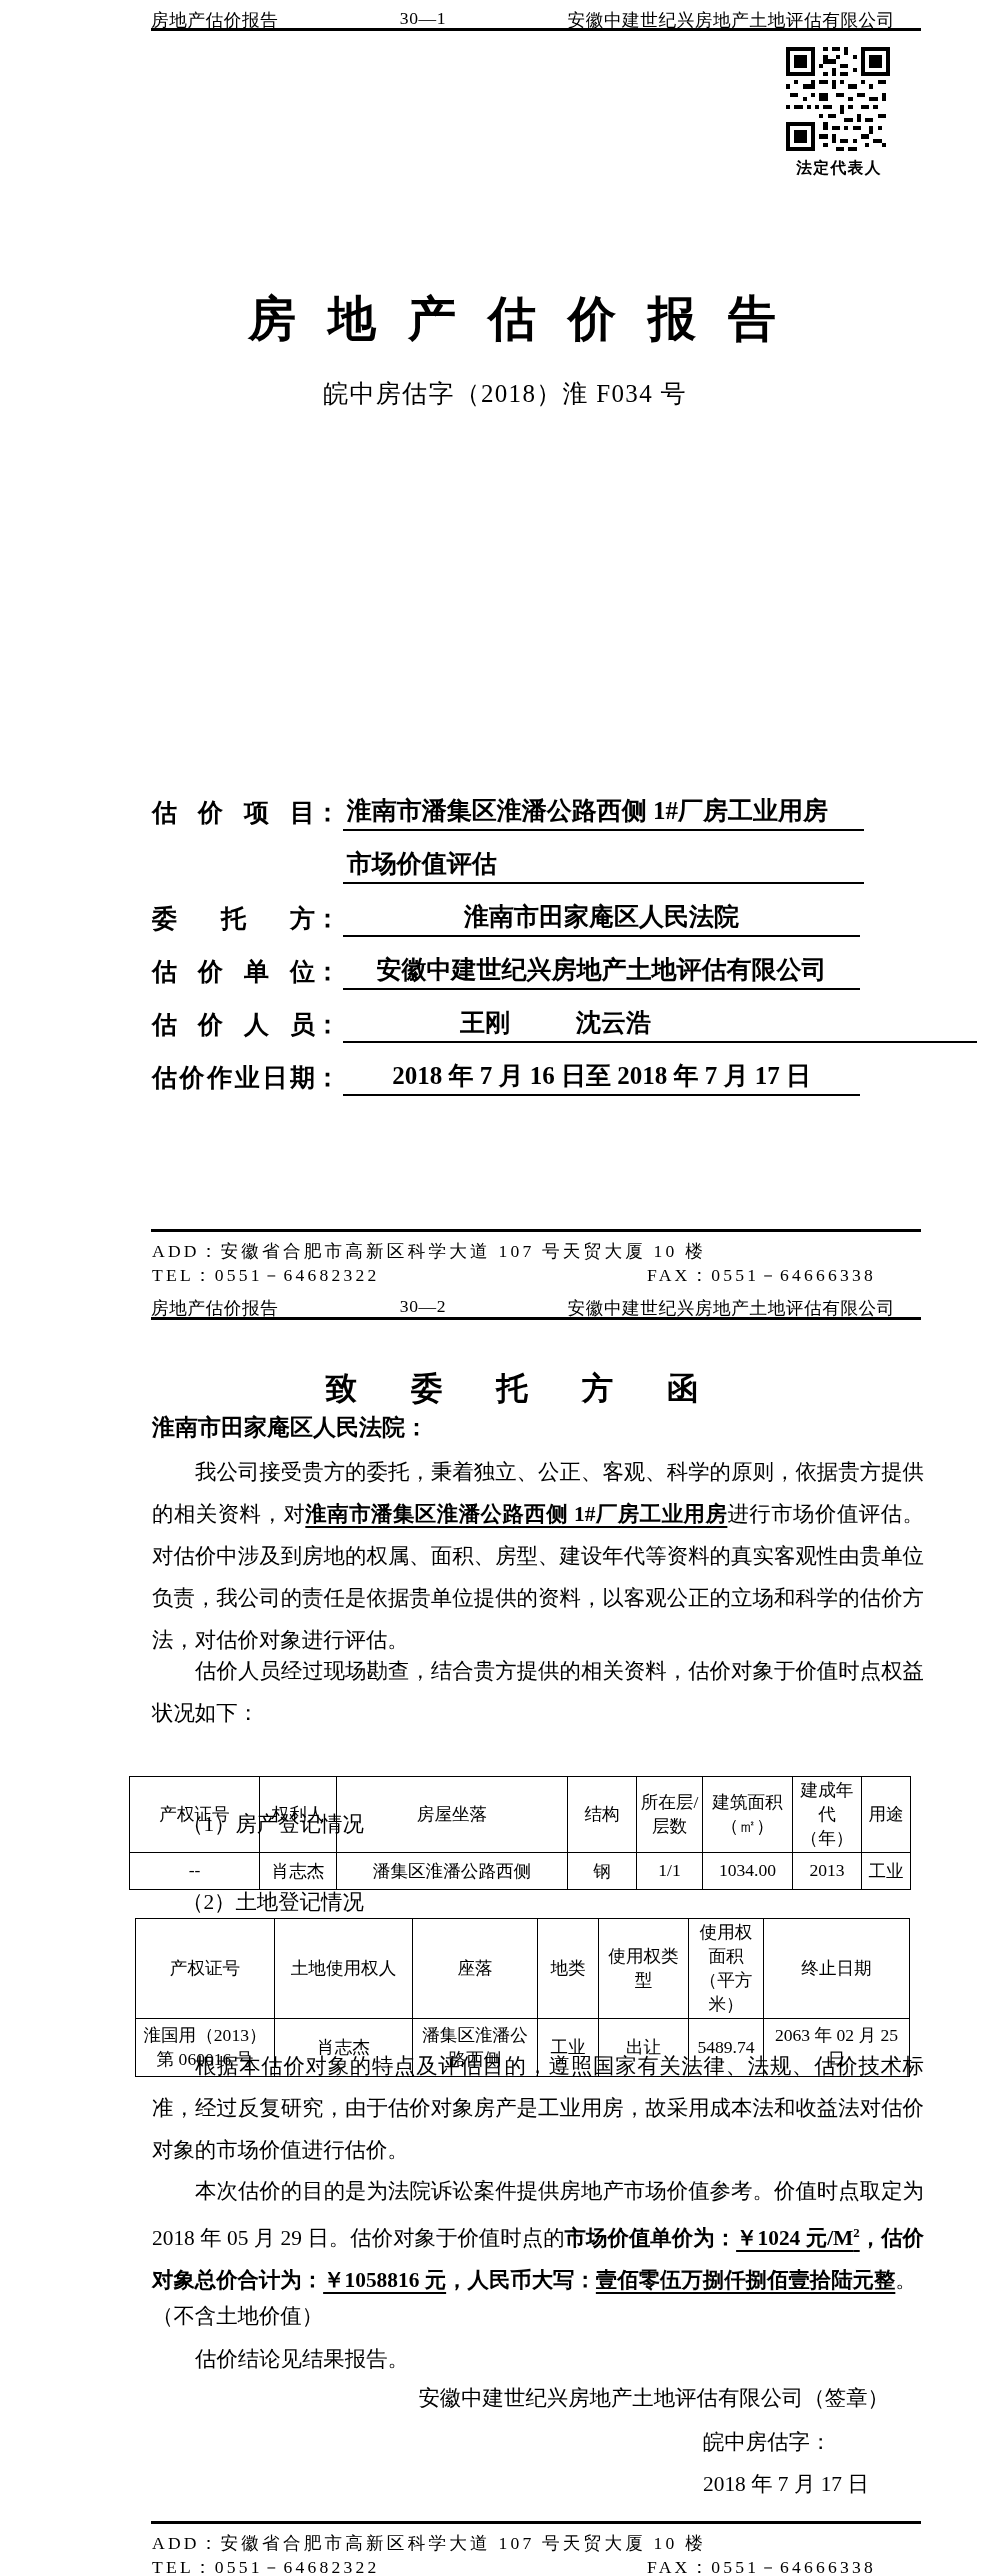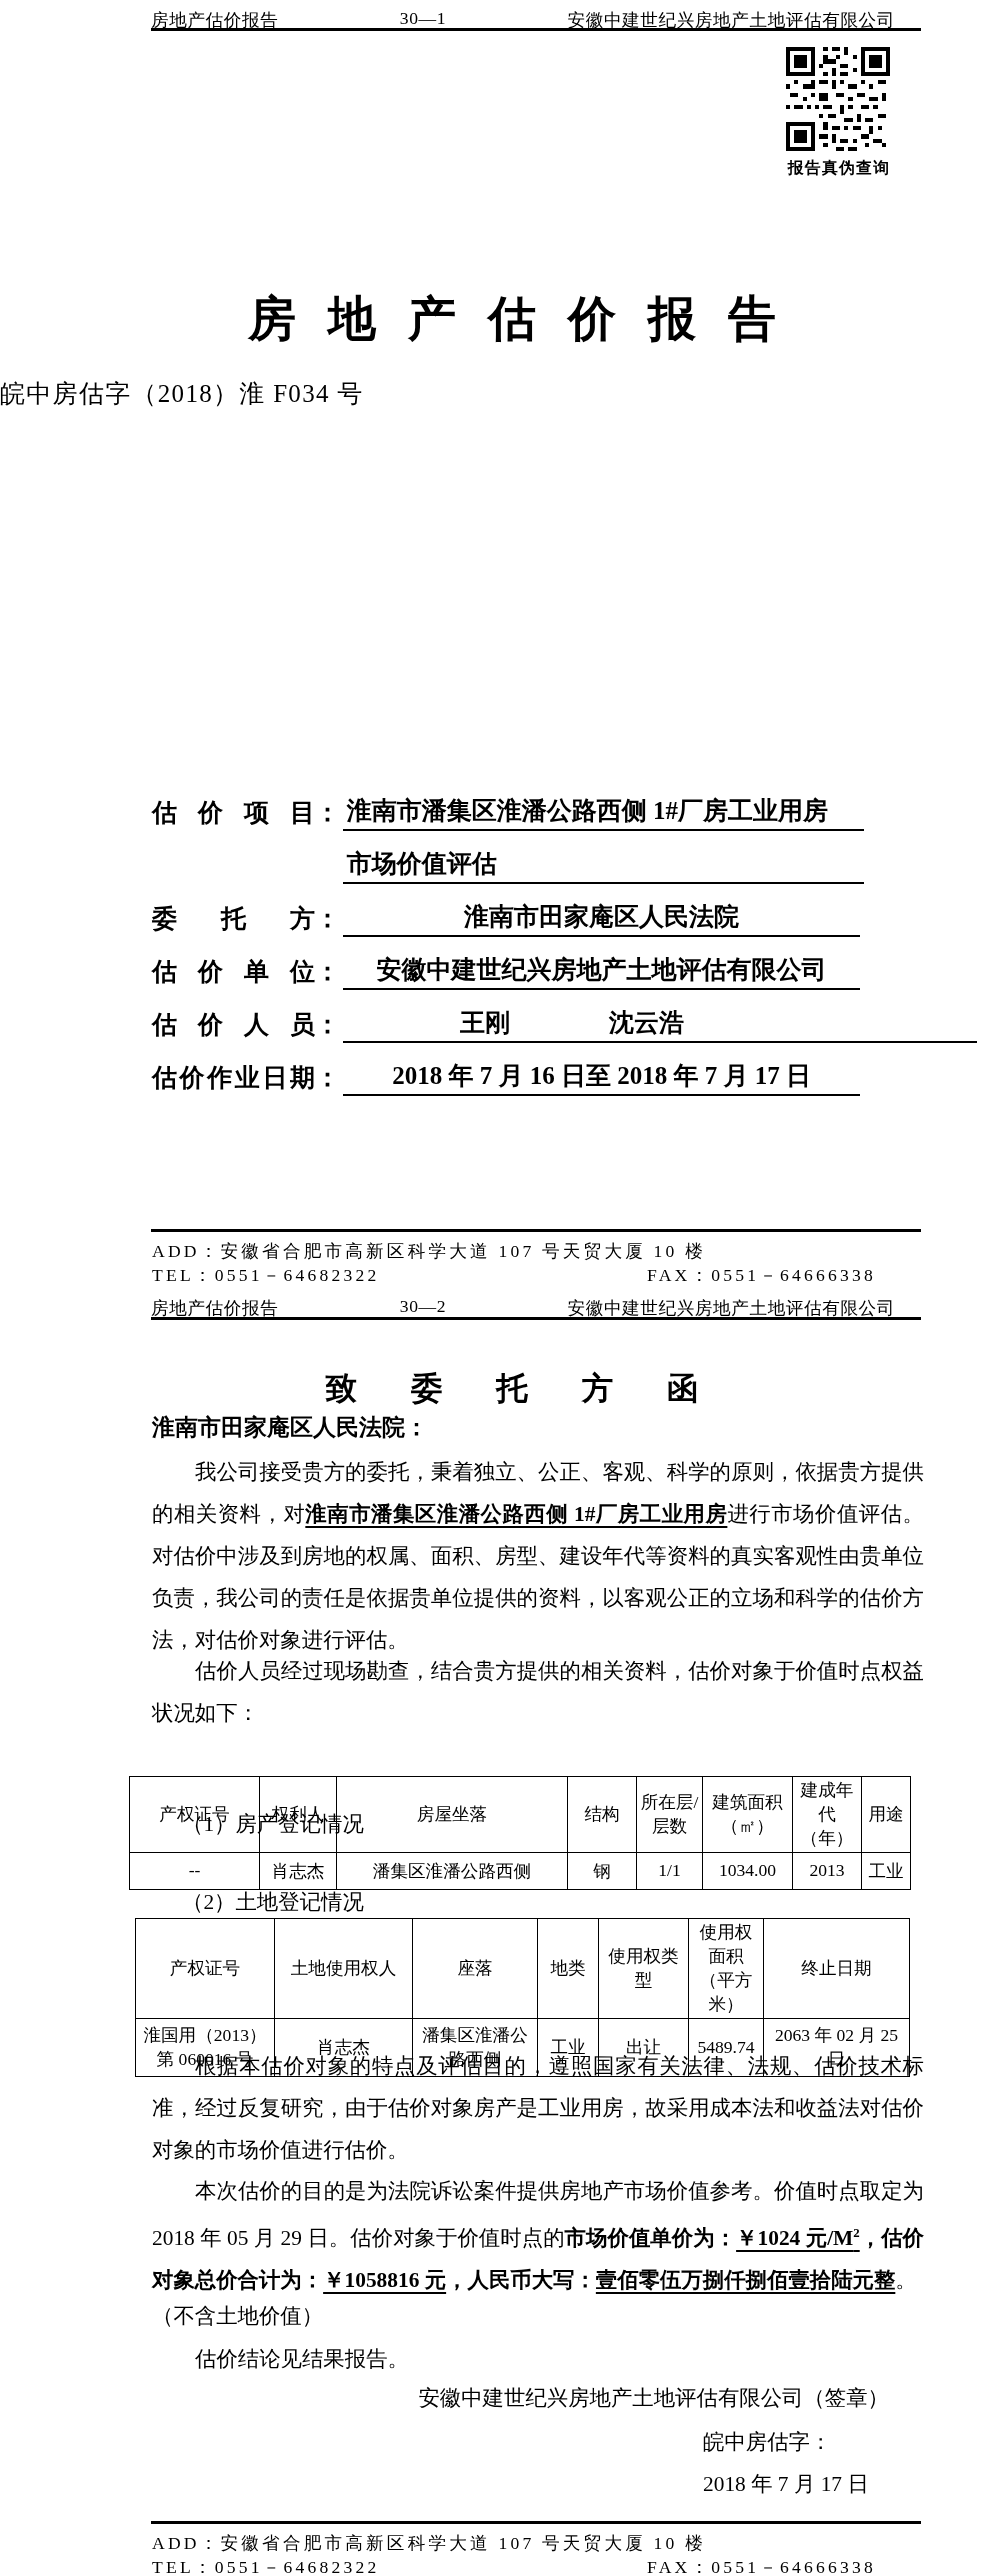--- a/index.html
+++ b/index.html
@@ -12,29 +12,29 @@
   .rule{left:151px;width:770px;height:3.2px;background:#000;}
   .footline{left:152px;width:771px;font-size:17.6px;letter-spacing:3.2px;white-space:nowrap;}
   .fax{position:absolute;left:495px;top:0;}
   
   .qrbox{left:786px;top:46px;width:106px;text-align:center;}
   .qrbox svg{display:block;width:104px;height:106px;}
   .qrcap{margin-top:6.3px;font-size:15.8px;font-weight:bold;letter-spacing:1.3px;white-space:nowrap;}
   
   .title{top:275px;left:0;width:1000px;text-align:center;font-size:48px;font-weight:bold;
          letter-spacing:10px;text-indent:10px;white-space:nowrap;}
-  .docnum{top:377px;left:0;width:968px;font-size:25px;letter-spacing:1.3px;}
+  .docnum{top:377px;left:0;width:968px;text-align:center;font-size:25px;letter-spacing:1.3px;padding-left:21px;}
   .frow{left:152px;width:771px;height:38px;font-size:25px;font-weight:bold;white-space:nowrap;}
   .flabel{display:inline-block;width:163px;text-align:justify;text-align-last:justify;}
   .fcolon{display:inline-block;width:28px;}
   .fvalue{position:absolute;left:191px;top:-2.5px;width:517px;height:35px;
           border-bottom:2.5px solid #000;text-align:center;}
   .fvalue.start{text-align:left;padding-left:3.8px;}
   .fvalue.names{text-align:left;padding-left:117px;}
-  .name2{margin-left:99px;}
+  .name2{margin-left:66px;}
   
   .lettertitle{top:1356px;left:0;width:1000px;text-align:center;font-size:31.5px;font-weight:bold;
                letter-spacing:23px;text-indent:23px;white-space:nowrap;}
   .salutation{left:152px;top:1412px;font-size:23px;font-weight:bold;}
   .para{left:152px;width:772px;font-size:21.4px;line-height:42px;text-align:justify;margin:0;}
   .ind{text-indent:43px;}
   .sec{left:152px;font-size:21.4px;text-indent:30px;}
   .subject{font-weight:bold;text-decoration:underline;text-decoration-thickness:1.9px;text-underline-offset:5px;}
   .b{font-weight:bold;}
   .u{font-weight:bold;text-decoration:underline;text-decoration-thickness:1.9px;text-underline-offset:5px;}
@@ -77,21 +77,21 @@
             <rect x="19" y="1" width="5" height="5"></rect>
             <rect x="1" y="19" width="5" height="5"></rect>
         </g>
         <g fill="#000">
           <rect x="2" y="2" width="3" height="3"></rect>
             <rect x="20" y="2" width="3" height="3"></rect>
             <rect x="2" y="20" width="3" height="3"></rect>
           <path d="M9 0h1v1H9zM11 0h2v1h-2zM14 0h1v2h-1zM9 2h1v2H9zM12 2h1v1h-1zM16 2h1v1h-1zM10 3h2v1h-2zM13 4h2v1h-2zM8 4h1v1H8zM0 9h1v1H0zM2 8h1v1H2zM4 9h2v1H4zM6 8h1v2H6zM8 8h2v1H8zM11 8h1v2h-1zM13 8h1v1h-1zM15 9h2v1h-2zM18 8h1v1h-1zM20 9h1v1h-1zM22 8h2v1h-2zM1 11h2v1H1zM4 12h1v1H4zM6 11h1v1H6zM8 11h2v2H8zM12 11h2v1h-2zM15 12h1v1h-1zM17 11h2v1h-2zM20 12h2v1h-2zM23 11h1v2h-1zM0 14h1v1H0zM2 14h2v1H2zM5 14h1v1H5zM7 14h1v1H7zM9 14h2v1H9zM13 14h1v2h-1zM15 14h1v1h-1zM18 14h2v1h-2zM21 14h1v1h-1zM8 16h1v1H8zM10 16h2v1h-2zM14 17h2v1h-2zM17 16h1v2h-1zM19 17h2v1h-2zM22 16h2v1h-2zM9 18h1v2H9zM11 19h2v1h-2zM14 19h1v1h-1zM16 19h2v1h-2zM20 19h1v2h-1zM22 19h1v1h-1zM8 21h2v1H8zM11 21h1v2h-1zM13 22h2v1h-2zM16 22h1v1h-1zM18 21h2v1h-2zM21 22h2v1h-2zM9 23h1v1H9zM12 24h2v1h-2zM15 24h2v1h-2zM19 23h1v1h-1zM23 23h1v1h-1zM9 6h1v1H9zM11 5h1v2h-1zM13 6h2v1h-2zM16 5h1v1h-1z"></path>
         </g>
       </svg>
-      <figcaption class="qrcap">报告真伪查询</figcaption>
+      <figcaption class="qrcap">法定代表人</figcaption>
     </figure>
 
     <h1 class="abs title" style="margin:12px">房 地 产 估 价 报 告</h1>
     <div class="abs docnum">皖中房估字（2018）淮 F034 号</div>
 
     <div class="abs frow" style="top:796px">
       <span class="flabel">估价项目</span><span class="fcolon">：</span>
       <div class="fvalue start"><span>淮南市潘集区淮潘公路西侧 1#厂房工业用房</span></div>
     </div>
     <div class="abs frow" style="top:849px">

